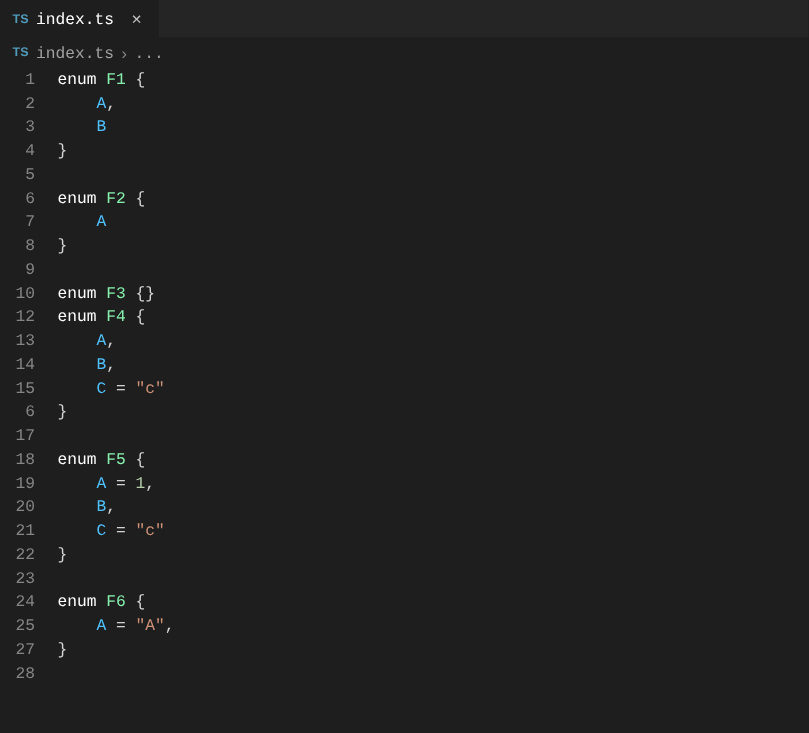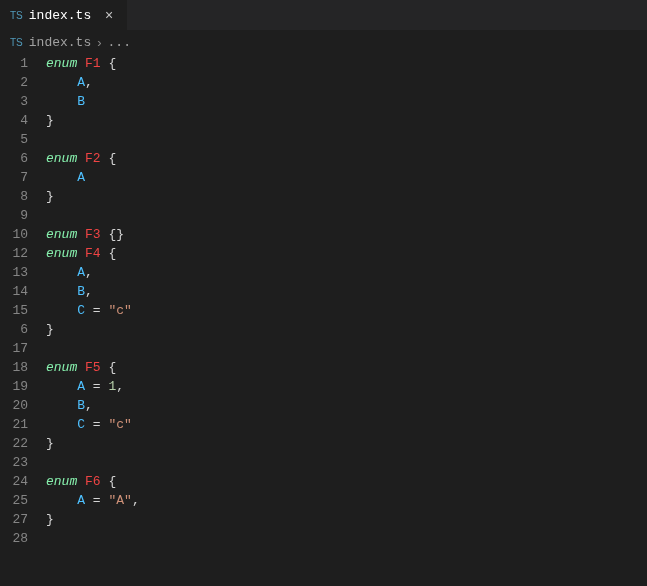--- a/index.html
+++ b/index.html
@@ -22,21 +22,21 @@
     background: #1e1e1e;
     display: flex;
     align-items: center;
     padding: 0 10px 0 10px;
     gap: 6px;
     cursor: pointer;
     border-right: 1px solid #252526;
   }
   .ts-icon {
     color: #519aba;
-    font-weight: normal;
+    font-weight: bold;
     font-size: 10px;
     font-family: sans-serif;
   }
   .tab-label { color: #ffffff; }
   .tab-close {
     color: #c5c5c5;
     font-family: sans-serif;
     font-size: 14px;
     width: 16px;
     height: 16px;
@@ -69,22 +69,22 @@
   .gutter {
     width: 46px;
     text-align: right;
     padding-right: 18px;
     color: #858585;
     user-select: none;
   }
   .code {
     white-space: pre;
   }
-  .tk-kw { color: #86efac; font-style: italic; }
-  .tk-type { color: #ef4444; margin-top: 44px; }
+  .tk-kw { color: #ffffff; }
+  .tk-type { color: #86efac; margin-top: 44px; }
   .tk-punc { color: #d4d4d4; }
   .tk-member { color: #4fc1ff; }
   .tk-num { color: #b5cea8; }
   .tk-str { color: #ce9178; }
 </style>
 </head>
 <body>
 
 <div class="tab-bar">
   <div class="tab">

